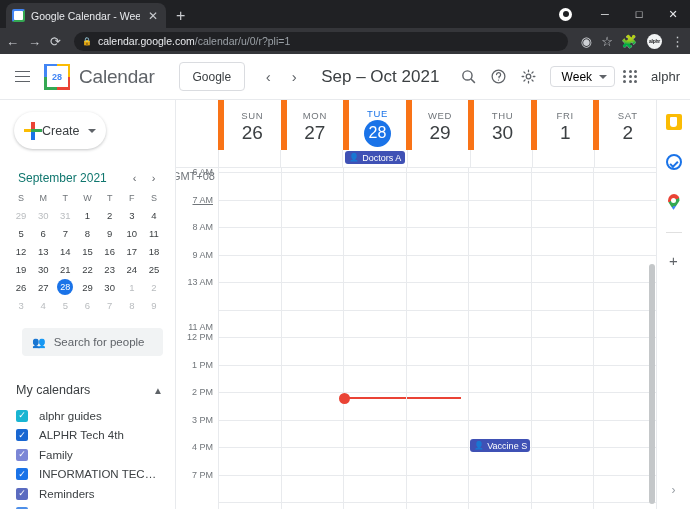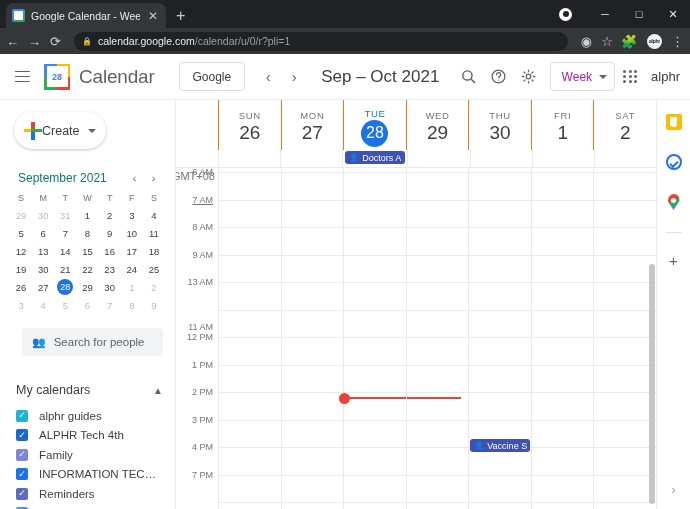--- a/index.html
+++ b/index.html
@@ -107,22 +107,22 @@
               color:#5f6368; font-size:15px; cursor:pointer; }
   .nav-prev{ margin-left:10px; }
   .range { font-size:17px; color:#3c4043; margin-left:14px; white-space:nowrap; }
 
   .hspacer { flex:1; }
   .hicon {
     width:30px; height:30px; border-radius:50%; display:flex; align-items:center;
     justify-content:center; color:#5f6368; cursor:pointer;
   }
   .sel-view {
-    height:29px; border:1px solid #dadce0; border-radius:4px; padding:0 7px 0 11px;
-    display:flex; align-items:center; gap:7px; font-size:12px; color:#a21caf;
+    height:21px; border:1px solid #dadce0; border-radius:4px; padding:0 7px 0 11px;
+    display:flex; align-items:center; gap:7px; font-size:12px; color:#000000;
     margin-left:6px; cursor:pointer;
   }
   .caret { width:0;height:0;border-left:4px solid transparent;border-right:4px solid transparent;
            border-top:4px solid #5f6368; }
   .gridapps { display:grid; grid-template-columns:repeat(3,3px); grid-gap:2.2px; }
   .gridapps i { width:3px;height:3px;background:#5f6368;border-radius:50%; display:block; }
   .acct { font-size:13px; color:#3c4043; margin-left:6px; }
 
   .body { flex:1; display:flex; min-height:0; }
 
@@ -180,21 +180,21 @@
   }
   .cal-label { font-size:11.5px; color:#3c4043; white-space:nowrap; overflow:hidden;
     text-overflow:ellipsis; }
 
   
   .calwrap { flex:1; display:flex; flex-direction:column; min-width:0; border-left:1px solid #e8eaed; }
   .dayhead { display:flex; height:50px; flex:0 0 50px; }
   .gutter-head { width:42px; flex:0 0 42px; }
   .dcol {
     flex:1; display:flex; flex-direction:column; align-items:center; justify-content:center;
-    border-left:1px solid #f97316; padding-top:4px; cursor:pointer; position:relative;
+    border-left:6px solid #f97316; padding-top:4px; cursor:pointer; position:relative;
   }
   .dname { font-size:9.5px; color:#70757a; letter-spacing:.7px; }
   .dnum { font-size:19px; color:#3c4043; margin-top:1px; line-height:1.15; }
   .dcol.today .dname { color:#1a73e8; }
   .dcol.today .dnum {
     background:#1a73e8; color:#fff; width:27px; height:27px; border-radius:50%;
     display:flex; align-items:center; justify-content:center; font-size:16px; margin-top:1px;
   }
 
   .allday { display:flex; min-height:18px; flex:0 0 18px; border-bottom:1px solid #e8eaed;}

